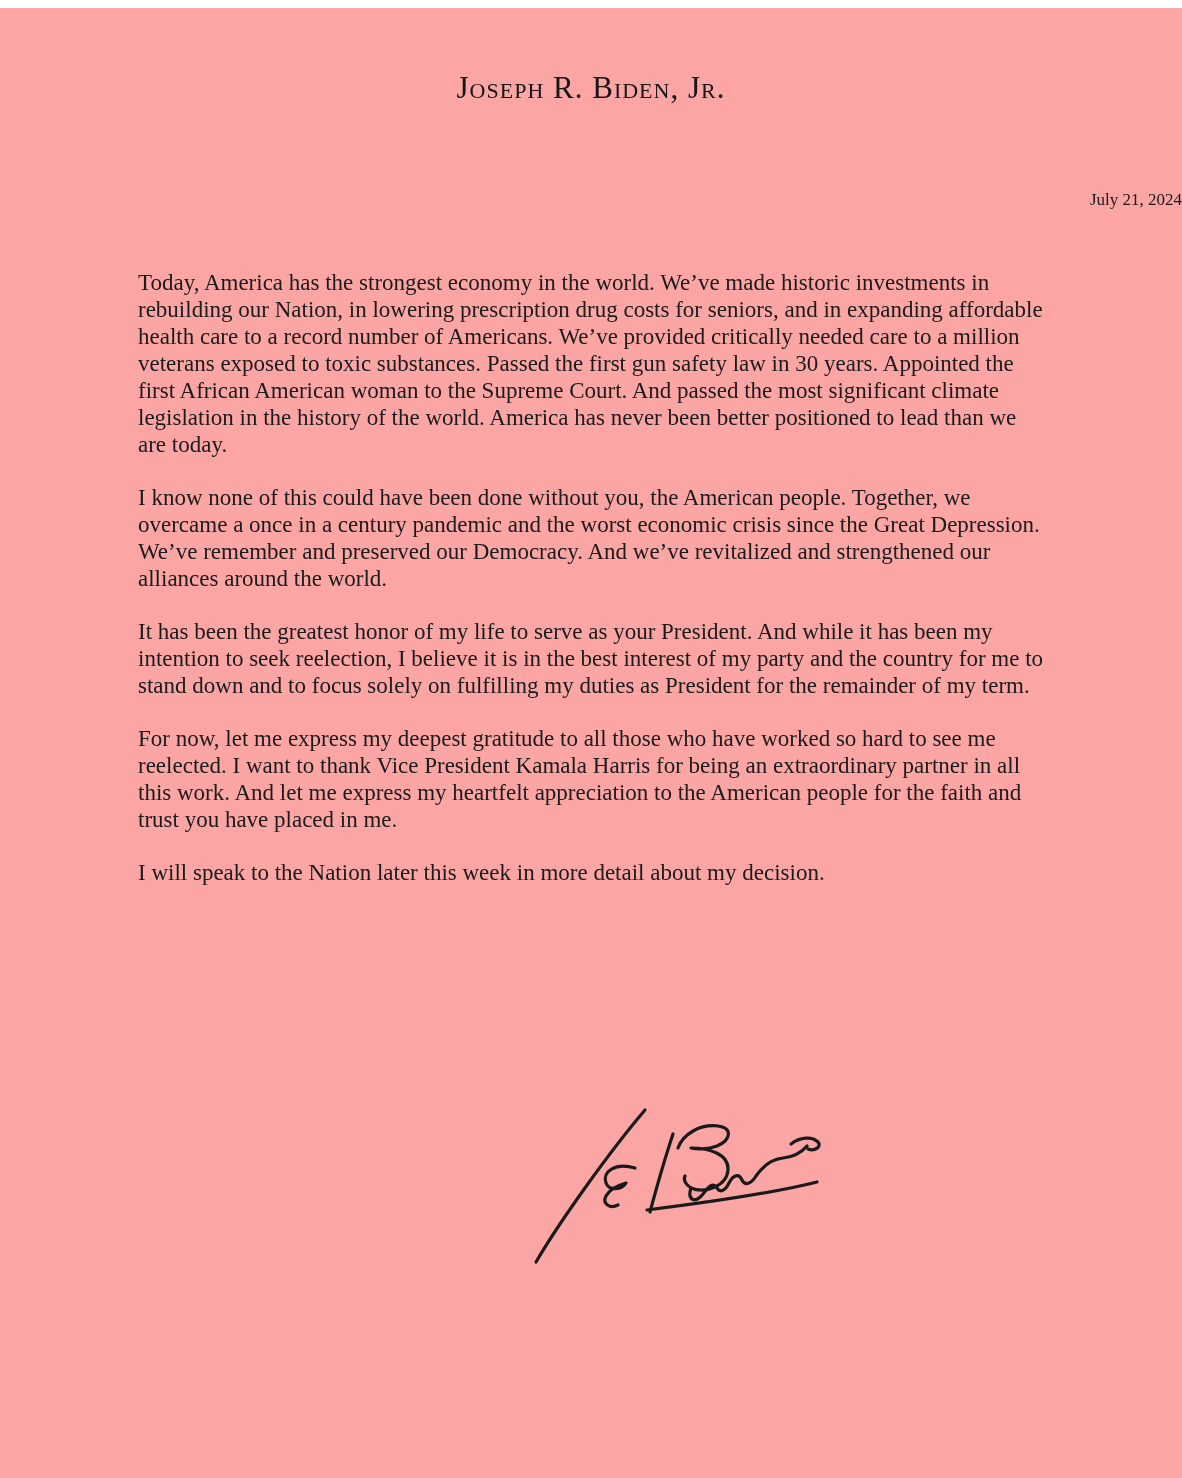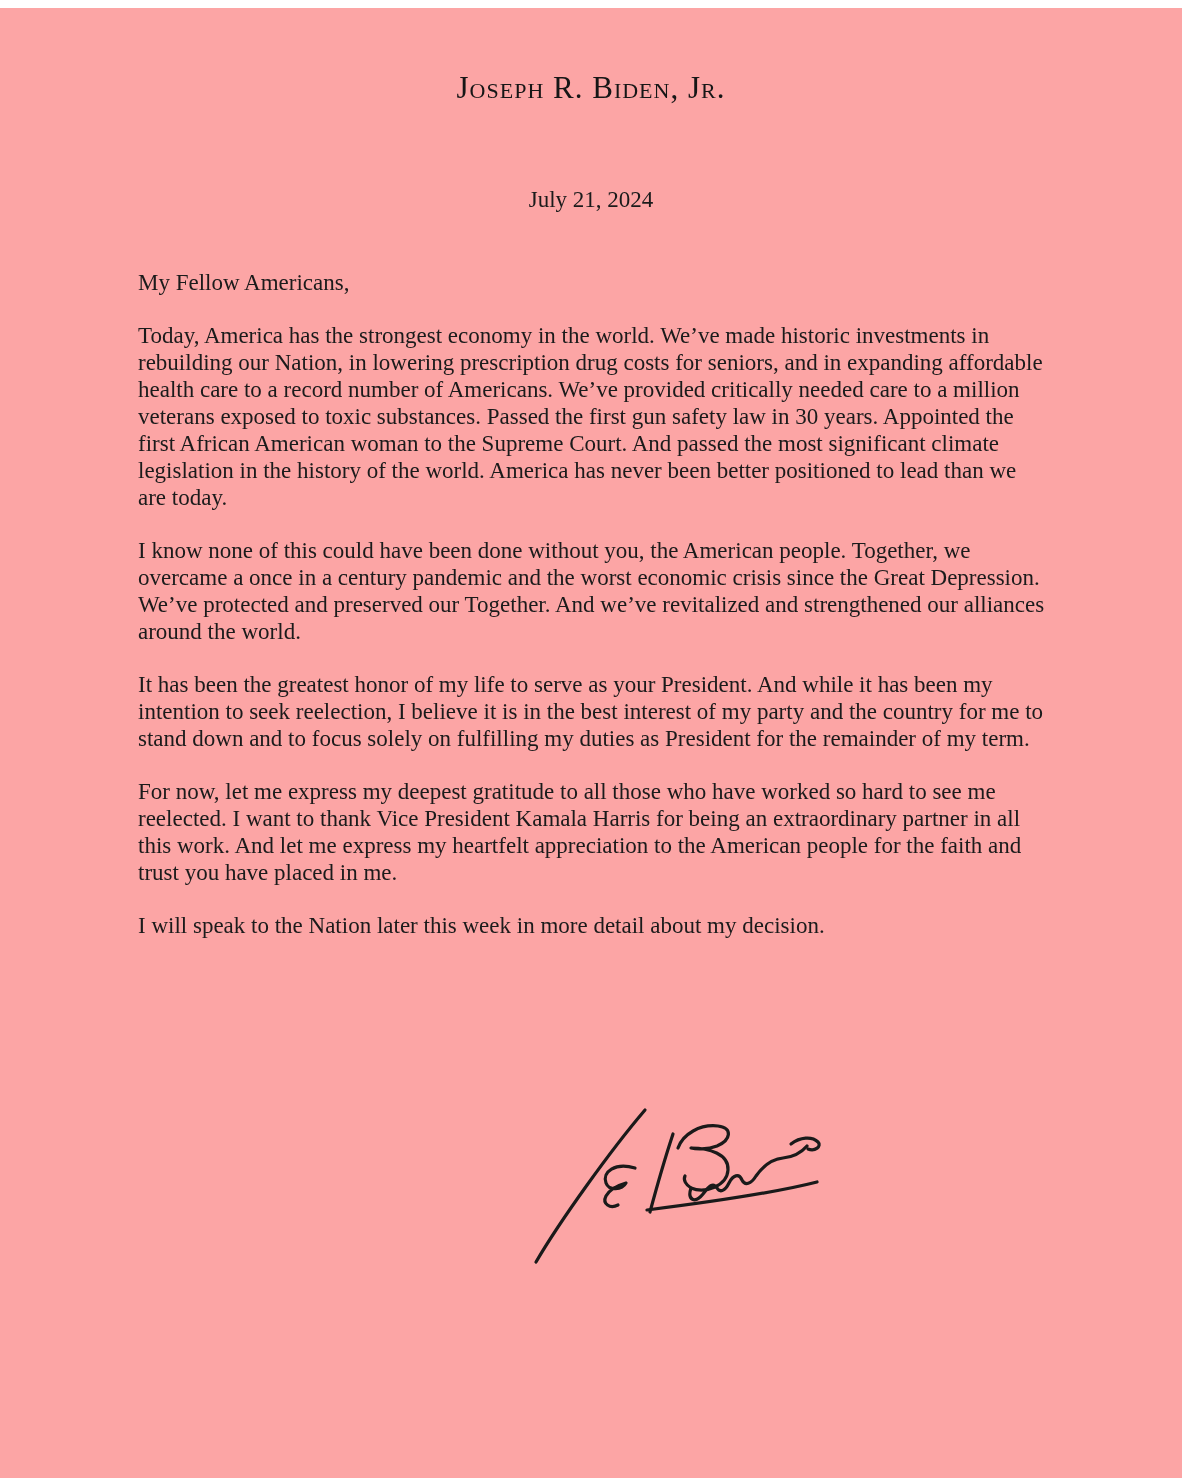--- a/index.html
+++ b/index.html
@@ -19,22 +19,22 @@
     text-align: center;
     font-size: 31px;
     line-height: 36px;
     font-weight: 400;
     font-variant: small-caps;
     letter-spacing: 1px;
     color: #161616;
   }
   .date {
     margin-top: 80px;
-    text-align: center;
-    font-size: 23px;
+    text-align: right;
+    font-size: 17px;
     line-height: 27px;
   }
   .body {
     margin: 56px auto 0 138px;
     width: 908px;
     font-size: 23px;
     line-height: 27px;
     text-align: left;
   }
   .body p { margin: 0 0 26px 0; }
@@ -57,23 +57,22 @@
 </head>
 <body>
 
 <div class="page">
 
   <h1 class="letterhead">Joseph R. Biden, Jr.</h1>
 
   <div class="date">July 21, 2024</div>
 
   <div class="body">
-    <p>My Fellow Americans,</p>
     <p>Today, America has the strongest economy in the world. We’ve made historic investments in rebuilding our Nation, in lowering prescription drug costs for seniors, and in expanding affordable health care to a record number of Americans. We’ve provided critically needed care to a million veterans exposed to toxic substances. Passed the first gun safety law in 30 years. Appointed the first African American woman to the Supreme Court. And passed the most significant climate legislation in the history of the world. America has never been better positioned to lead than we are today.</p>
-    <p>I know none of this could have been done without you, the American people. Together, we overcame a once in a century pandemic and the worst economic crisis since the Great Depression. We’ve protected and preserved our Together. And we’ve revitalized and strengthened our alliances around the world.</p>
+    <p>I know none of this could have been done without you, the American people. Together, we overcame a once in a century pandemic and the worst economic crisis since the Great Depression. We’ve remember and preserved our Democracy. And we’ve revitalized and strengthened our alliances around the world.</p>
     <p>It has been the greatest honor of my life to serve as your President. And while it has been my intention to seek reelection, I believe it is in the best interest of my party and the country for me to stand down and to focus solely on fulfilling my duties as President for the remainder of my term.</p>
     <p>For now, let me express my deepest gratitude to all those who have worked so hard to see me reelected. I want to thank Vice President Kamala Harris for being an extraordinary partner in all this work. And let me express my heartfelt appreciation to the American people for the faith and trust you have placed in me.</p>
     <p>I will speak to the Nation later this week in more detail about my decision.</p>
   </div>
 
   <div class="signature" role="img" aria-label="Joe Biden handwritten signature">
     <svg viewBox="0 0 330 182" xmlns="http://www.w3.org/2000/svg">
 
       <path class="sig-stroke" d="M 21 166 C 45 125, 95 55, 130 14"></path>
 

